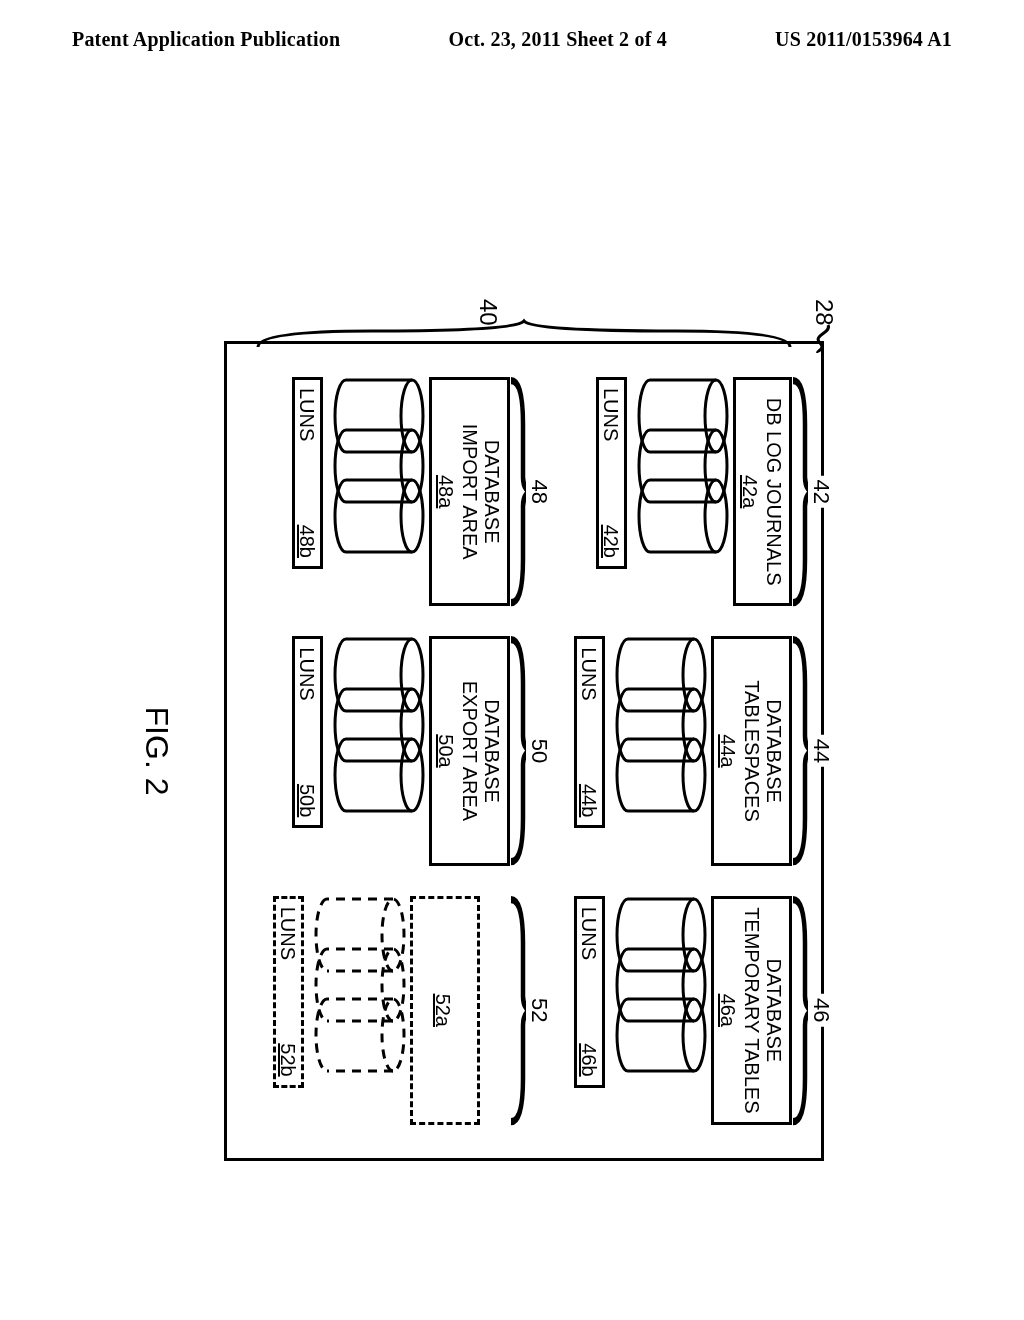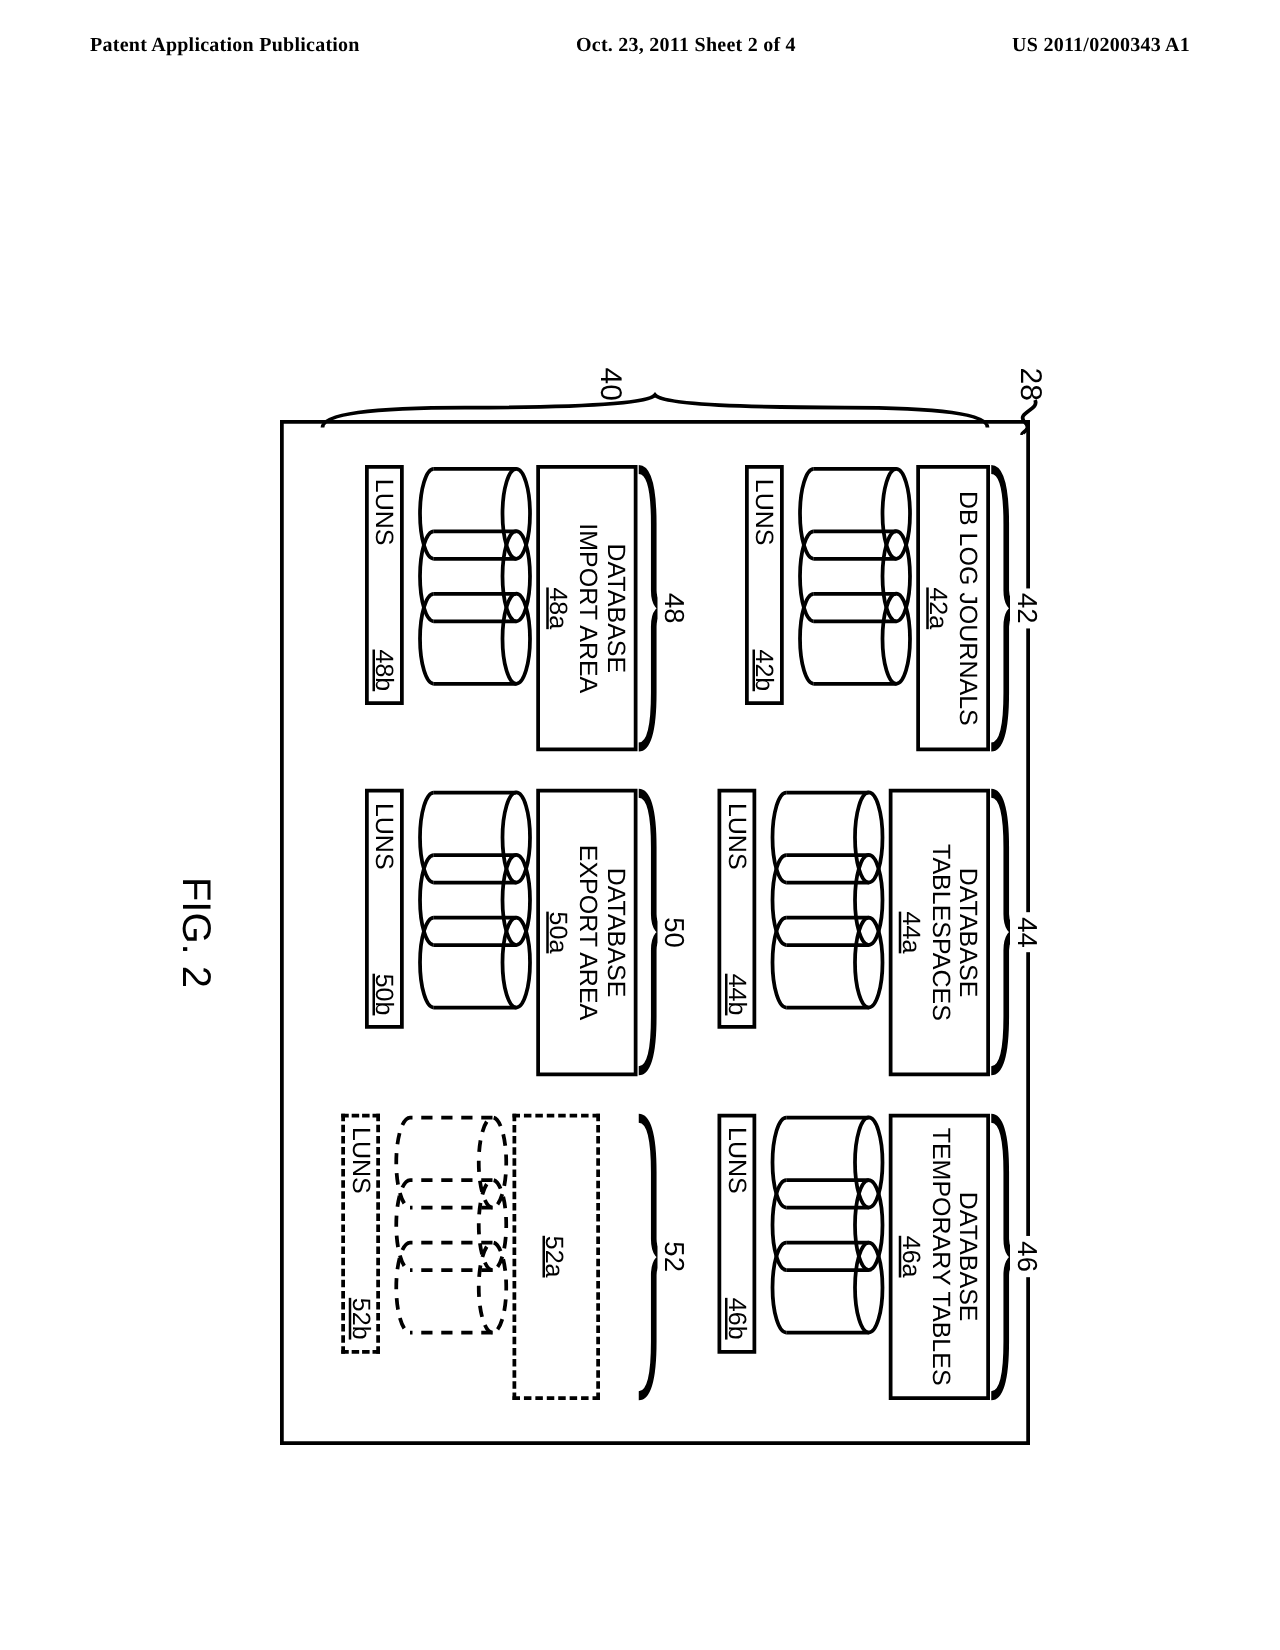--- a/index.html
+++ b/index.html
@@ -16,21 +16,21 @@
     width: 1024px;
     height: 1320px;
     box-sizing: border-box;
     display: flex;
     flex-direction: column;
   }
   .header {
     display: flex;
     justify-content: space-between;
     padding: 28px 72px 0 72px;
-    font-size: 16px;
+    font-size: 20px;
     font-weight: bold;
     letter-spacing: 0.2px;
     font-family: "Times New Roman", serif;
   }
   .header-left, .header-mid, .header-right {
     white-space: nowrap;
   }
 
   
   .stage {
@@ -201,21 +201,21 @@
 
   .group.slot6 .group-inner { top: 36px; } 
 </style>
 </head>
 <body>
 
 <div class="page">
   <div class="header">
     <span class="header-left">Patent Application Publication</span>
     <span class="header-mid">Oct. 23, 2011  Sheet 2 of 4</span>
-    <span class="header-right">US 2011/0200343 A1</span>
+    <span class="header-right">US 2011/0153964 A1</span>
   </div>
 
   <div class="stage">
     <div class="rotwrap">
       <div class="diagram">
 
         <div class="outer-label">28</div>
         <svg class="outer-squig" viewBox="0 0 30 22">
           <path d="M2 4 C 10 0, 12 20, 20 12 C 26 6, 28 16, 30 14"></path>
         </svg>

